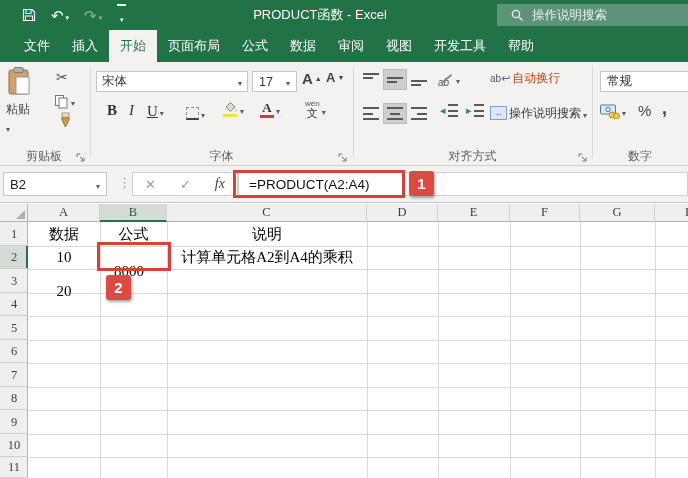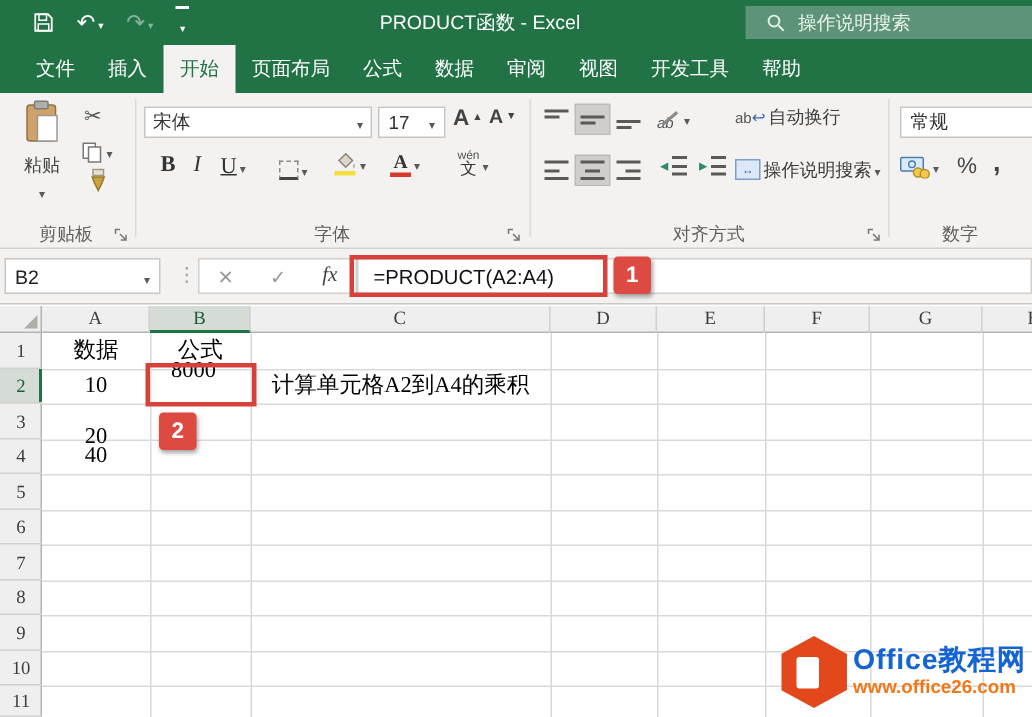--- a/index.html
+++ b/index.html
@@ -114,21 +114,21 @@
   <div class="tab">视图</div>
   <div class="tab">开发工具</div>
   <div class="tab">帮助</div>
 </div>
 
 <div class="ribbon">
   <div class="gsep" style="left:90px"></div>
   <div class="gsep" style="left:353px"></div>
   <div class="gsep" style="left:592px"></div>
 
-  <div class="abs" style="left:6px;top:4px;width:44px;text-align:center">
+  <div class="abs" style="left:6px;top:4px;width:44px;">
     <svg width="26" height="30" viewBox="0 0 26 30">
       <rect x="3" y="4" width="19" height="24" rx="2" fill="#cfa269" stroke="#8f7142"></rect>
       <rect x="8" y="1.5" width="9" height="5" rx="1" fill="#b0aeac" stroke="#7e7c7a"></rect>
       <rect x="10" y="11" width="13" height="17" fill="#fff" stroke="#9a9896"></rect>
     </svg>
     <div style="font-size:12px;color:#444;margin-top:1px">粘贴</div>
     <span class="caret"></span>
   </div>
   <span class="abs glyph" style="left:56px;top:8px;color:#555;font-size:14px">✂</span>
   <span class="abs rbtn" style="left:54px;top:30px">
@@ -232,21 +232,21 @@
     <span style="position:relative;display:inline-block;width:16px;height:14px">
       <span style="font-size:10px;color:#555;font-style:italic">ab</span>
       <span style="position:absolute;left:2px;top:6px;width:13px;height:2px;background:#8a8a8a;transform:rotate(-40deg)"></span>
     </span>
     <span class="caret"></span>
   </span>
   <span class="abs rbtn" style="left:490px;top:8px">
     <span style="font-size:10px;color:#555">
       <span>ab</span><span style="color:#3b6db5;font-size:11px">↩</span>
     </span>
-    <span style="font-size:12px;color:#404040">自动换行</span>
+    <span style="font-size:12px;color:#c2410c">自动换行</span>
   </span>
   <span class="abs albtn" style="left:360px;top:42px">
     <span class="ali" style="justify-content:space-between;align-items:flex-start">
         <i style="width:16px"></i>
         <i style="width:10px"></i>
         <i style="width:16px"></i>
       </span>
   </span>
   <span class="abs albtn sel" style="left:384px;top:42px">
     <span class="ali" style="justify-content:space-between;align-items:center">
@@ -368,31 +368,22 @@
   <div class="gh" style="top:112px"></div>
   <div class="gh" style="top:136px"></div>
   <div class="gh" style="top:159px"></div>
   <div class="gh" style="top:183px"></div>
   <div class="gh" style="top:206px"></div>
   <div class="gh" style="top:230px"></div>
   <div class="gh" style="top:253px"></div>
 
   <div class="cell" style="left:28px;width:72px;top:18px;height:24px;line-height:24px">数据</div>
   <div class="cell" style="left:100px;width:67px;top:18px;height:24px;line-height:24px">公式</div>
+  <div class="cell" style="left:167px;width:200px;top:18px;height:24px;line-height:24px">说明</div>
   <div class="cell" style="left:28px;width:72px;top:42px;height:23px;line-height:23px">10</div>
-  <div class="cell" style="left:100px;width:58px;top:32px;height:23px;line-height:23px">8000</div>
+  <div class="cell" style="left:100px;width:58px;top:56px;height:23px;line-height:23px">8000</div>
   <div class="cell" style="left:167px;width:200px;top:42px;height:23px;line-height:23px">计算单元格A2到A4的乘积</div>
   <div class="cell" style="left:28px;width:72px;top:75px;height:24px;line-height:24px">20</div>
-  <div class="cell" style="left:28px;width:72px;top:89px;height:23px;line-height:23px">40</div>
 
   <div class="redbox" style="left:97px;top:38px;width:74px;height:29px"></div>
   <div class="badge" style="left:106px;top:71px">2</div>
 
-  <div class="wm">
-    <div class="hex">
-        <div class="hexwin"></div>
-      </div>
-    <div class="wmtext">
-      <span class="wmbrand">Office教程网</span>
-      <span class="wmurl">www.office26.com</span>
-    </div>
-  </div>
 </div>
 
 </body></html>

